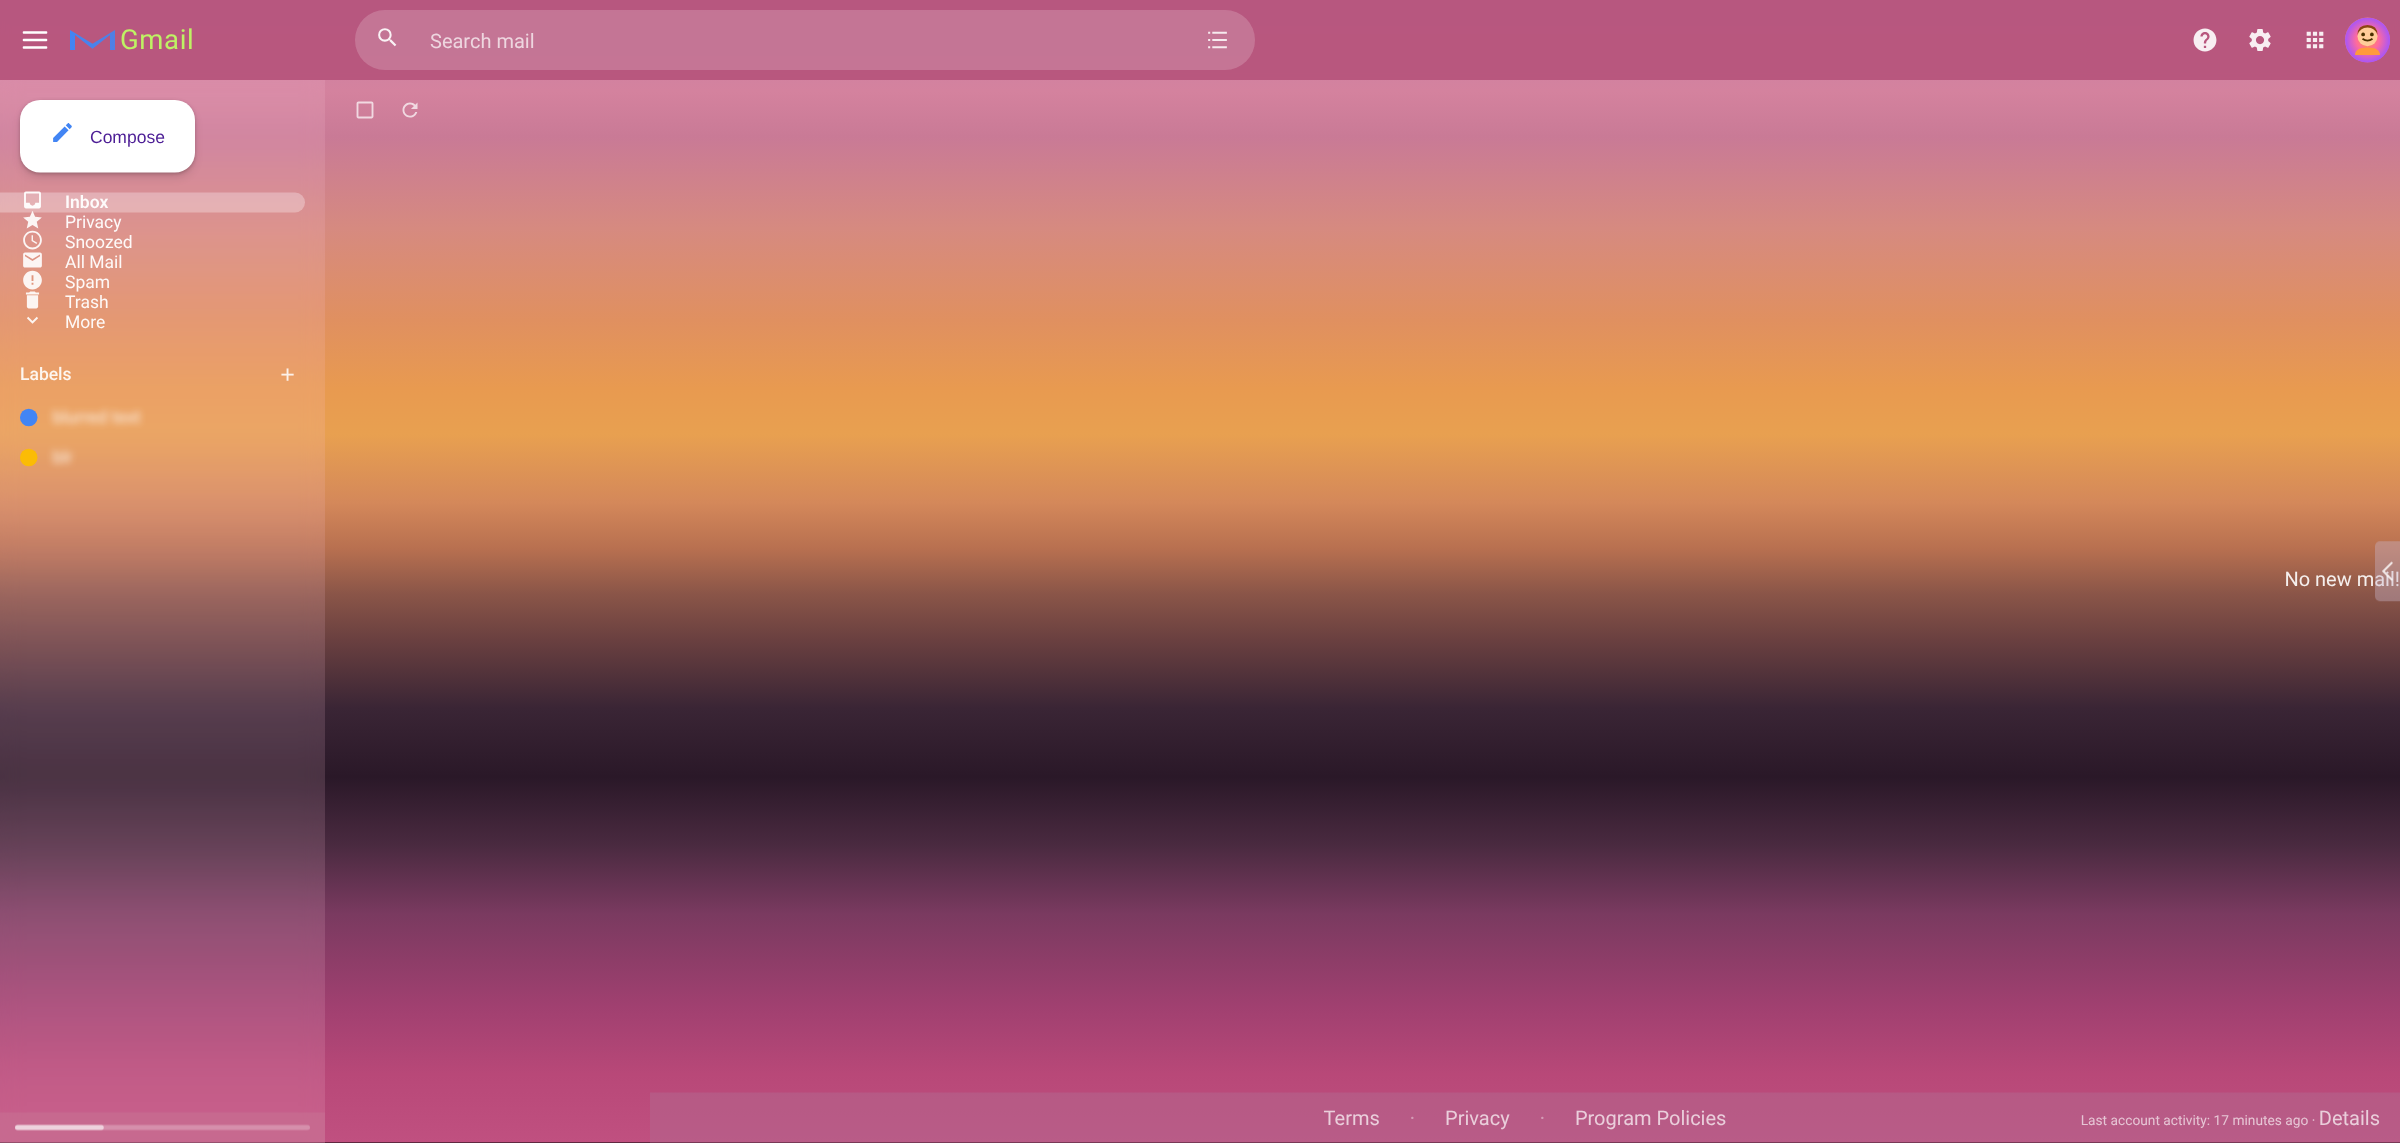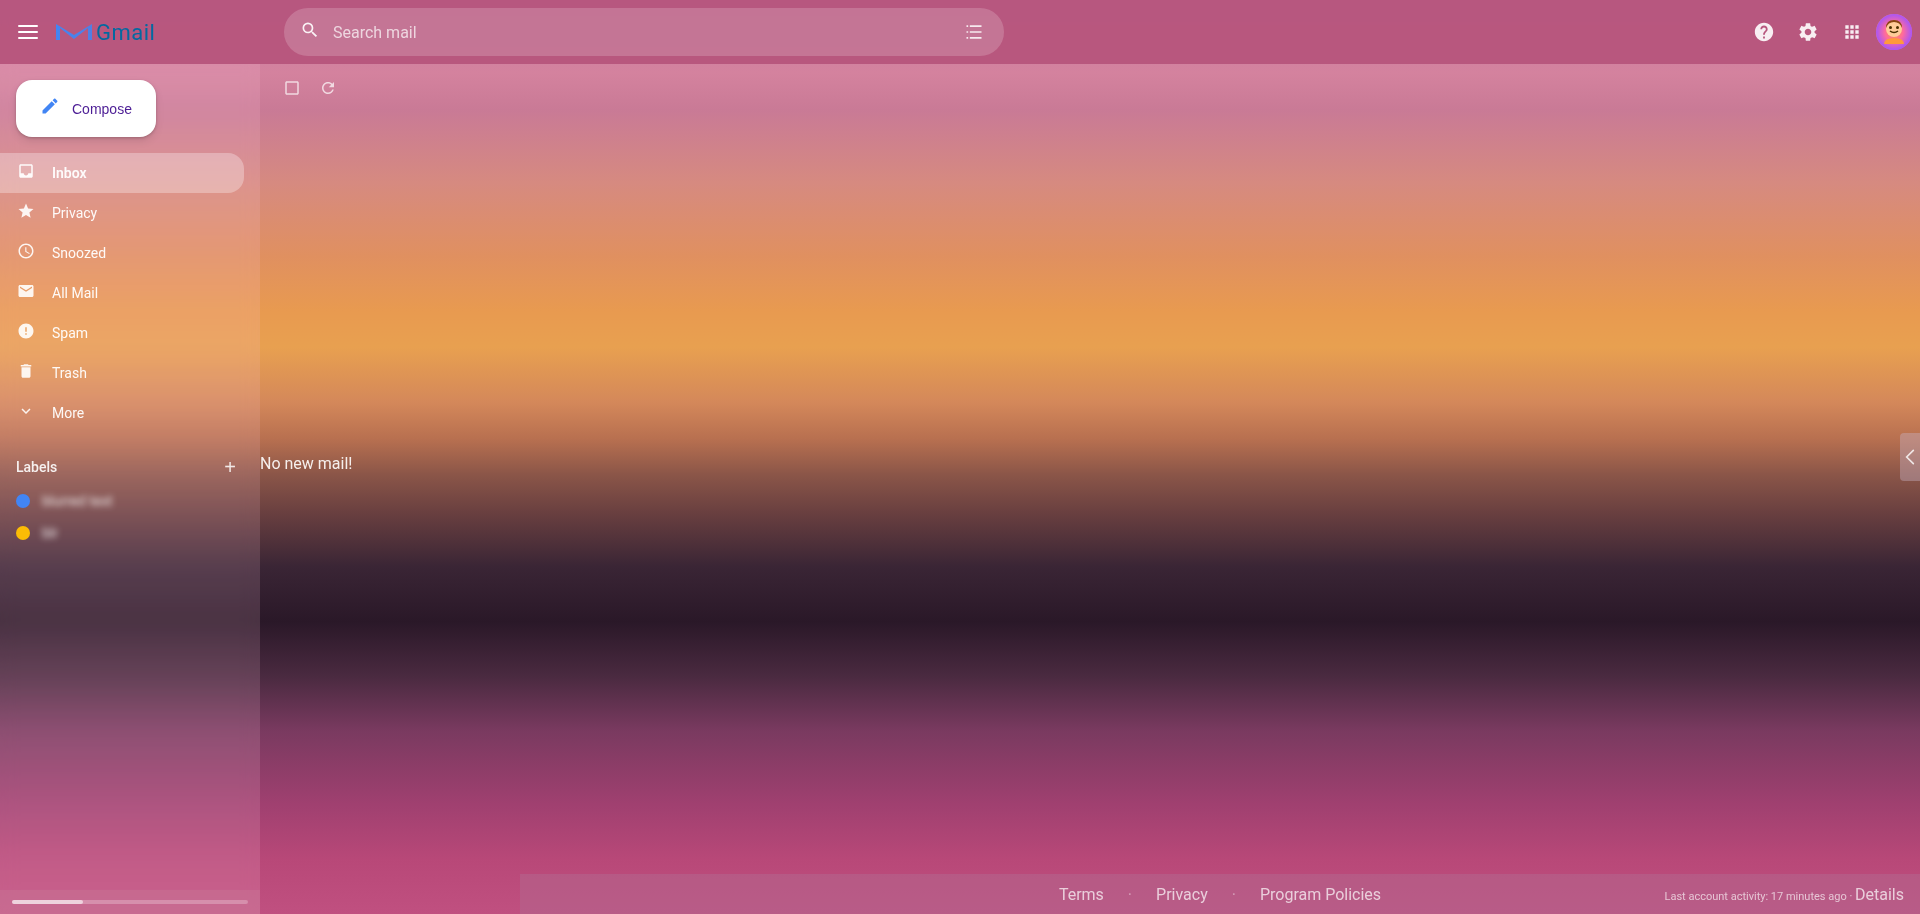--- a/index.html
+++ b/index.html
@@ -76,39 +76,39 @@
 
     .gmail-logo {
       display: flex;
       align-items: center;
       gap: 4px;
     }
 
     .gmail-wordmark {
       font-size: 22px;
       font-weight: 400;
-      color: #0369a1;
+      color: #bef264;
       letter-spacing: 0.5px;
     }
 
     .search-bar {
       flex: 1;
       max-width: 720px;
       margin: 0 16px;
       position: relative;
     }
 
     .search-input-wrapper {
       background: rgba(255,255,255,0.18);
       border-radius: 24px;
       height: 48px;
       display: flex;
       align-items: center;
       padding: 0 16px;
-      gap: 13px;
+      gap: 24px;
       transition: background 0.2s;
     }
 
     .search-icon-svg {
       color: rgba(255,255,255,0.9);
       font-size: 20px;
       flex-shrink: 0;
     }
 
     .search-input {
@@ -201,21 +201,21 @@
     .compose-pen-icon {
       color: #4285f4;
       font-size: 20px;
     }
 
     .nav-item {
       display: flex;
       align-items: center;
       gap: 16px;
       padding: 4px 16px;
-      height: 40px;
+      height: 16px;
       border-radius: 0 16px 16px 0;
       margin-right: 16px;
       cursor: pointer;
       color: rgba(255,255,255,0.95);
       font-size: 14px;
       font-weight: 400;
       transition: background 0.15s;
       user-select: none;
     }
 
@@ -354,21 +354,21 @@
       font-size: 16px;
       display: flex;
       align-items: center;
       justify-content: center;
     }
 
     
     .no-mail-msg {
       display: flex;
       align-items: center;
-      justify-content: flex-start;
+      justify-content: flex-end;
       flex: 1;
       font-size: 16px;
       color: rgba(255,255,255,0.9);
       font-weight: 400;
       margin-top: 0;
       padding-bottom: 100px;
     }
 
     
     .sidebar::-webkit-scrollbar { width: 4px; }

